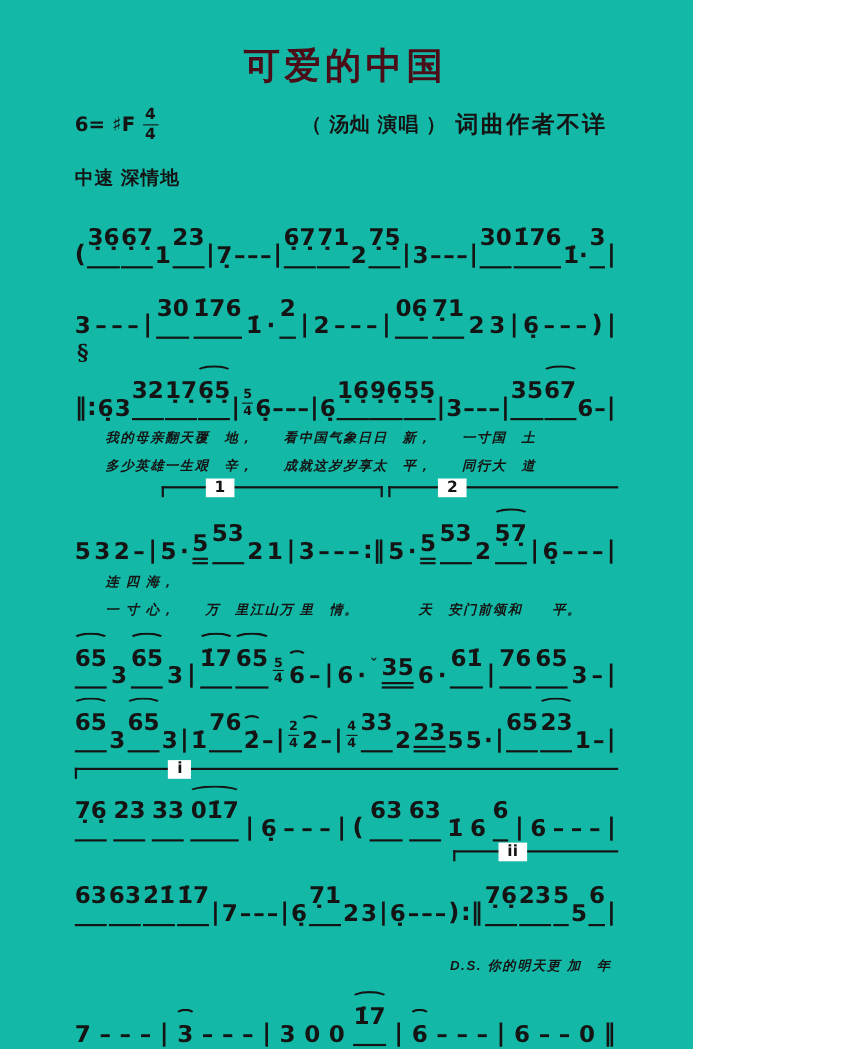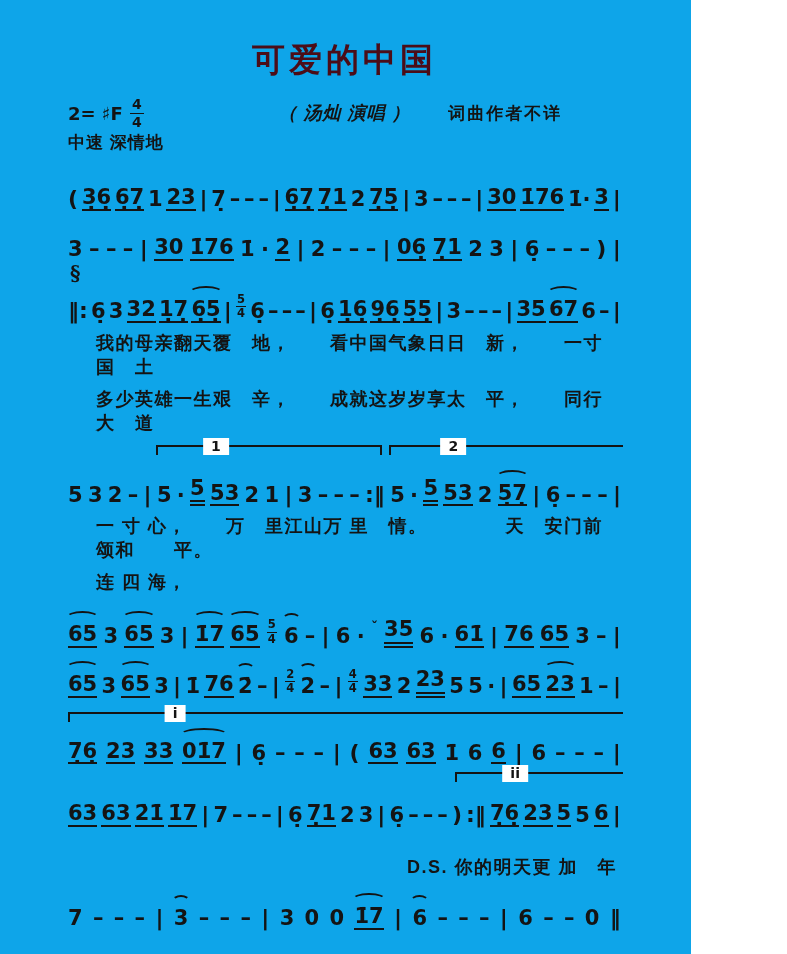--- a/index.html
+++ b/index.html
@@ -1,73 +1,73 @@
 <!DOCTYPE html>
 <html><head>
 <meta charset="utf-8">
 <style>
   html,body{margin:0;padding:0;background:#ffffff;}
   .sheet{
-    position:relative;width:691px;height:954px;box-sizing:border-box;
-    background:#0ea5e9;color:#141414;overflow:hidden;
+    position:relative;width:630px;height:954px;box-sizing:border-box;
+    background:#14b8a6;color:#141414;overflow:hidden;
     padding:38px 70px 10px 68px;
     font-family:"Liberation Sans",sans-serif;
   }
   .title{margin:0;text-align:center;font-size:33px;font-weight:bold;letter-spacing:4px;color:#4b0d18;}
   .meta{display:flex;align-items:center;margin-top:14px;font-weight:bold;font-size:17px;}
   .keysig{flex:1;display:flex;align-items:center;font-family:"DejaVu Sans",sans-serif;font-size:18px;}
   .frac{display:inline-flex;flex-direction:column;text-align:center;font-size:14px;line-height:1.05;margin-left:7px;font-weight:bold;}
   .frac .fr-top{border-bottom:1.5px solid #141414;padding:0 2px 1px;}
   .frac .fr-bot{padding-top:1px;}
-  .perf{flex:1.2;text-align:center;font-size:18px;letter-spacing:1px;font-style:italic;}
-  .credit{flex:1;text-align:left;font-size:17px;letter-spacing:2px;}
-  .tempo{font-weight:bold;font-size:17px;margin-top:2px;letter-spacing:1px;}
+  .perf{flex:1.2;text-align:right;font-size:18px;letter-spacing:1px;}
+  .credit{flex:1;text-align:center;font-size:21px;letter-spacing:2px;}
+  .tempo{font-weight:bold;font-size:17px;margin-top:21px;letter-spacing:1px;}
   .sys{position:relative;}
   .pad{padding-top:22px;}
   .mrow{display:flex;justify-content:space-between;align-items:flex-end;
     padding-top:12px;font-family:"DejaVu Sans",sans-serif;font-weight:bold;
     font-size:21px;line-height:1.08;}
   .tk{position:relative;white-space:pre;}
-  .u1{border-bottom:2.5px solid #141414;padding-bottom:0;}
+  .u1{border-bottom:2.5px solid #141414;padding-bottom:14px;}
   .u2{border-bottom:6px double #141414;padding-bottom:1px;}
   .arc{position:absolute;left:-2px;right:-2px;top:-12px;height:9px;
     border:2px solid transparent;border-top:2px solid #141414;border-radius:50%;}
   .up{transform:translateY(-13px);font-size:14px;}
   .ts{display:inline-flex;flex-direction:column;font-size:11.5px;line-height:1;
     text-align:center;transform:translateY(-3px);margin:0 1px;}
   .tst{border-bottom:1.5px solid #141414;padding:0 1px 1px;}
   .tsb{padding-top:1px;}
   .bar{font-size:22px;}
   .segno{position:absolute;left:2px;top:-2px;font-size:20px;font-weight:bold;
     font-family:"DejaVu Serif",serif;}
   .brk{position:absolute;top:6px;height:8px;border-top:2px solid #141414;}
   .brk.lt{border-left:2px solid #141414;}
   .brk.rt{border-right:2px solid #141414;}
   .brk .lb{position:absolute;top:-9px;transform:translateX(-50%);background:#ffffff;
     padding:0 8px;font-size:14px;font-weight:bold;font-family:"DejaVu Sans",sans-serif;line-height:1.2;}
-  .lyr{font-size:18px;font-weight:bold;margin-top:8px;padding-left:28px;letter-spacing:1.5px;}
+  .lyr{font-size:12px;font-weight:bold;margin-top:8px;padding-left:28px;letter-spacing:1.5px;font-style:italic;}
   .lyr.r{text-align:right;padding-right:4px;padding-left:0;margin-top:28px;}
   #systems .sys:nth-child(1){margin-top:20px;}
   #systems .sys:nth-child(2){margin-top:13px;}
   #systems .sys:nth-child(3){margin-top:2px;}
   #systems .sys:nth-child(4){margin-top:4px;padding-top:26px;}
   #systems .sys:nth-child(5){margin-top:12px;}
   #systems .sys:nth-child(6){margin-top:8px;}
   #systems .sys:nth-child(7){margin-top:8px;}
   #systems .sys:nth-child(8){margin-top:2px;padding-top:24px;}
   #systems .sys:nth-child(9){margin-top:14px;}
 </style>
 </head>
 <body>
 
 <div class="sheet">
   <h1 class="title">可爱的中国</h1>
   <div class="meta">
     <div class="keysig">
-      <span>2= ♯F</span>
+      <span>6= ♯F</span>
       <span class="frac">
         <span class="fr-top">4</span>
         <span class="fr-bot">4</span>
       </span>
     </div>
     <div class="perf">（ 汤灿  演唱 ）</div>
     <div class="credit">词曲作者不详</div>
   </div>
   <div class="tempo">中速 深情地</div>
   <div id="systems">
@@ -198,22 +198,22 @@
           <span class="tk u1">53</span>
           <span class="tk">2</span>
           <span class="tk u1">5̣7̣<i class="arc"></i></span>
           <span class="tk bar">|</span>
           <span class="tk">6̣</span>
           <span class="tk dash">–</span>
           <span class="tk dash">–</span>
           <span class="tk dash">–</span>
           <span class="tk bar">|</span>
         </div>
+        <div class="lyr">连 四 海，</div>
         <div class="lyr">一 寸 心，　　万　里江山万 里　情。　　　　天　安门前颂和　　平。</div>
-        <div class="lyr">连 四 海，</div>
       </div>
       <div class="sys">
         <div class="mrow">
           <span class="tk u1">65<i class="arc"></i></span>
           <span class="tk">3</span>
           <span class="tk u1">65<i class="arc"></i></span>
           <span class="tk">3</span>
           <span class="tk bar">|</span>
           <span class="tk u1">1̇7<i class="arc"></i></span>
           <span class="tk u1">65<i class="arc"></i></span>

